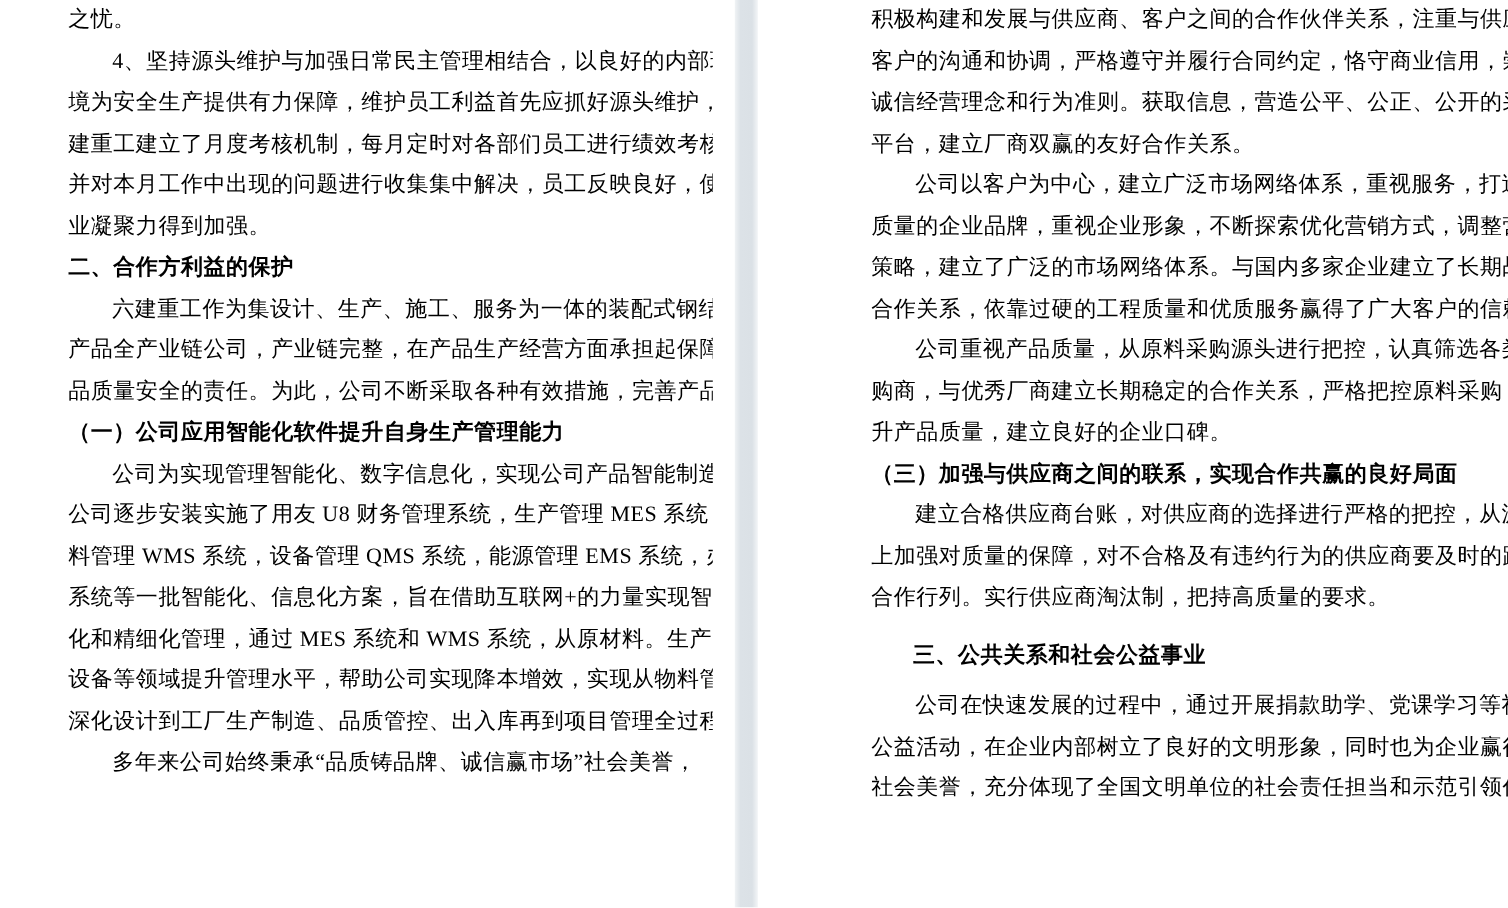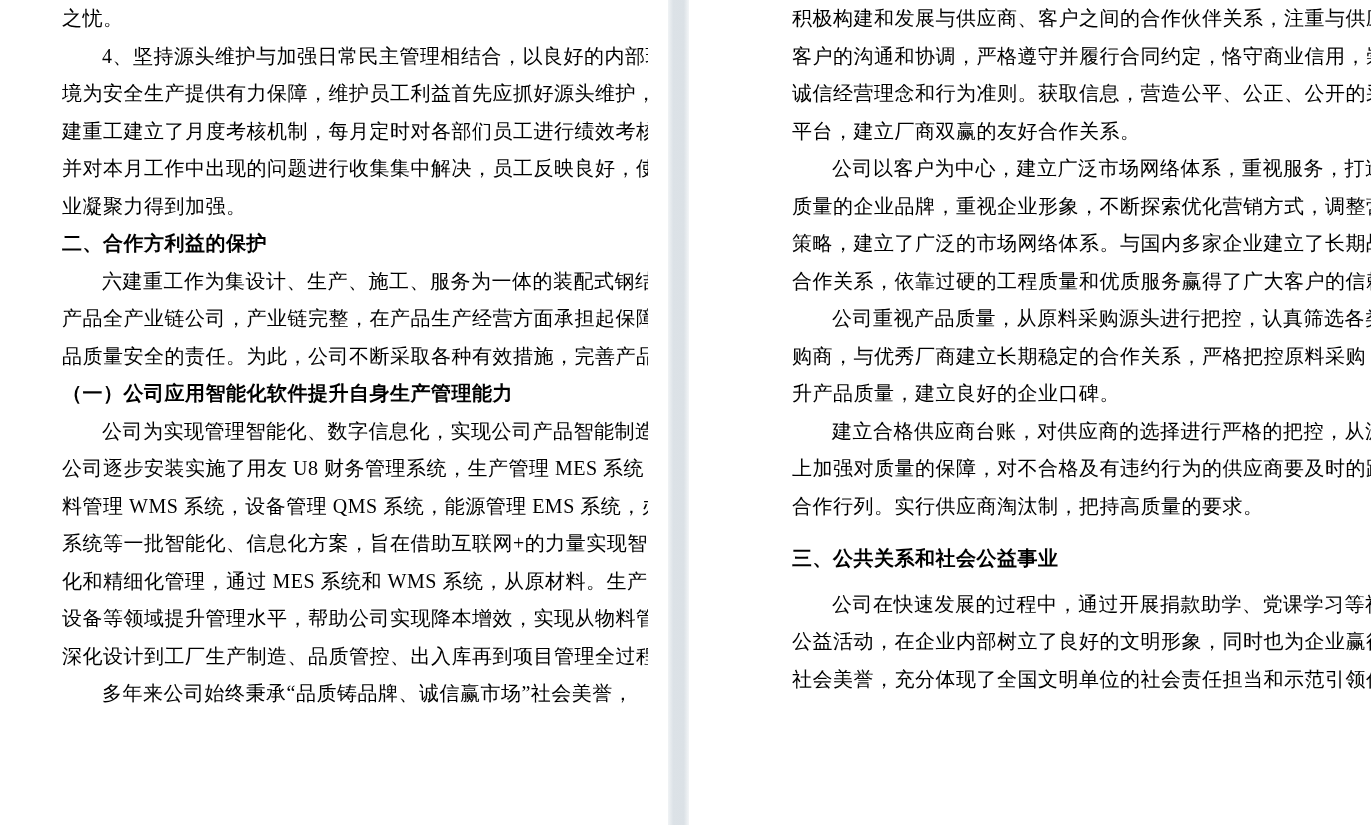--- a/index.html
+++ b/index.html
@@ -34,21 +34,21 @@
   .line {
     height: 37.5px;
     line-height: 37.5px;
     font-size: 20px;
     white-space: nowrap;
     letter-spacing: 0.5px;
   }
   .heading { font-weight: bold; }
   .indent  { text-indent: 40px; }
   .sp-before { margin-top: 15px; }
-  .sp-after  { margin-bottom: 8px; }
+  .sp-after  { margin-bottom: 8px; margin-left: 38px; }
 </style>
 </head>
 <body>
 
 <div class="page-col" id="col-left">
     <div class="line">之忧。</div>
     <div class="line indent">4、坚持源头维护与加强日常民主管理相结合，以良好的内部环</div>
     <div class="line">境为安全生产提供有力保障，维护员工利益首先应抓好源头维护，六</div>
     <div class="line">建重工建立了月度考核机制，每月定时对各部们员工进行绩效考核，</div>
     <div class="line">并对本月工作中出现的问题进行收集集中解决，员工反映良好，使企</div>
@@ -75,20 +75,21 @@
     <div class="line">客户的沟通和协调，严格遵守并履行合同约定，恪守商业信用，崇尚</div>
     <div class="line">诚信经营理念和行为准则。获取信息，营造公平、公正、公开的采购</div>
     <div class="line">平台，建立厂商双赢的友好合作关系。</div>
     <div class="line indent">公司以客户为中心，建立广泛市场网络体系，重视服务，打造高</div>
     <div class="line">质量的企业品牌，重视企业形象，不断探索优化营销方式，调整营销</div>
     <div class="line">策略，建立了广泛的市场网络体系。与国内多家企业建立了长期战略</div>
     <div class="line">合作关系，依靠过硬的工程质量和优质服务赢得了广大客户的信赖。</div>
     <div class="line indent">公司重视产品质量，从原料采购源头进行把控，认真筛选各类采</div>
     <div class="line">购商，与优秀厂商建立长期稳定的合作关系，严格把控原料采购，提</div>
     <div class="line">升产品质量，建立良好的企业口碑。</div>
+    <div class="line heading">（三）加强与供应商之间的联系，实现合作共赢的良好局面</div>
     <div class="line indent">建立合格供应商台账，对供应商的选择进行严格的把控，从源头</div>
     <div class="line">上加强对质量的保障，对不合格及有违约行为的供应商要及时的踢出</div>
     <div class="line">合作行列。实行供应商淘汰制，把持高质量的要求。</div>
     <div class="line heading sp-before sp-after">三、公共关系和社会公益事业</div>
     <div class="line indent">公司在快速发展的过程中，通过开展捐款助学、党课学习等社会</div>
     <div class="line">公益活动，在企业内部树立了良好的文明形象，同时也为企业赢得了</div>
     <div class="line">社会美誉，充分体现了全国文明单位的社会责任担当和示范引领作用。</div>
   </div>
 
 </body></html>

